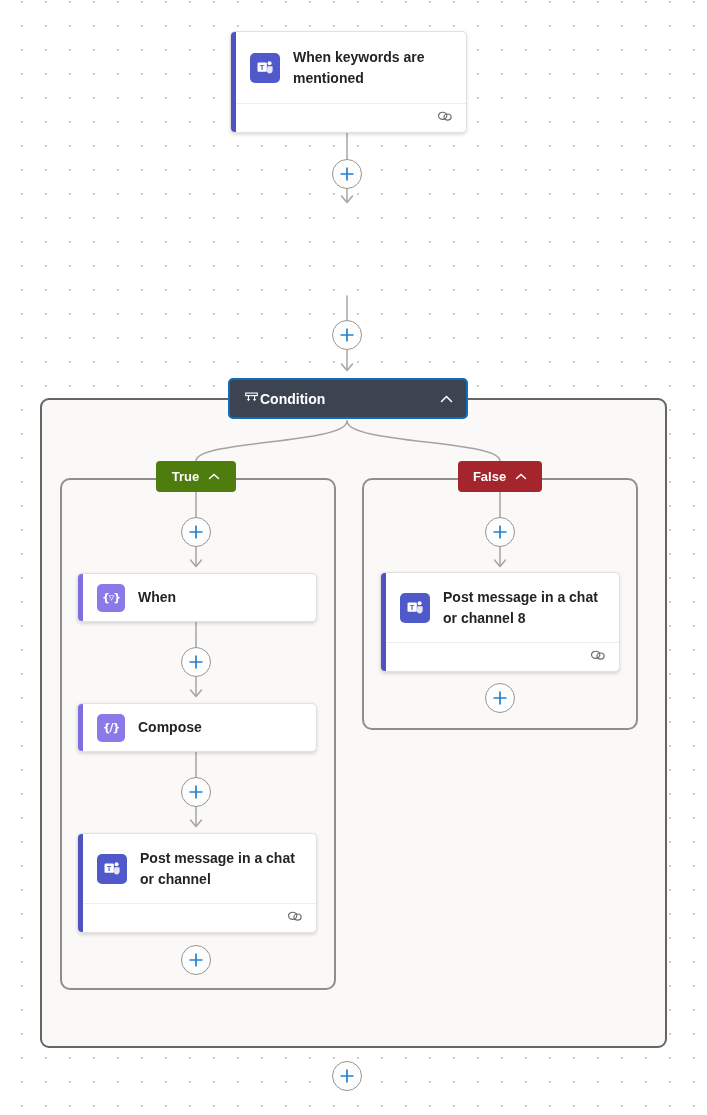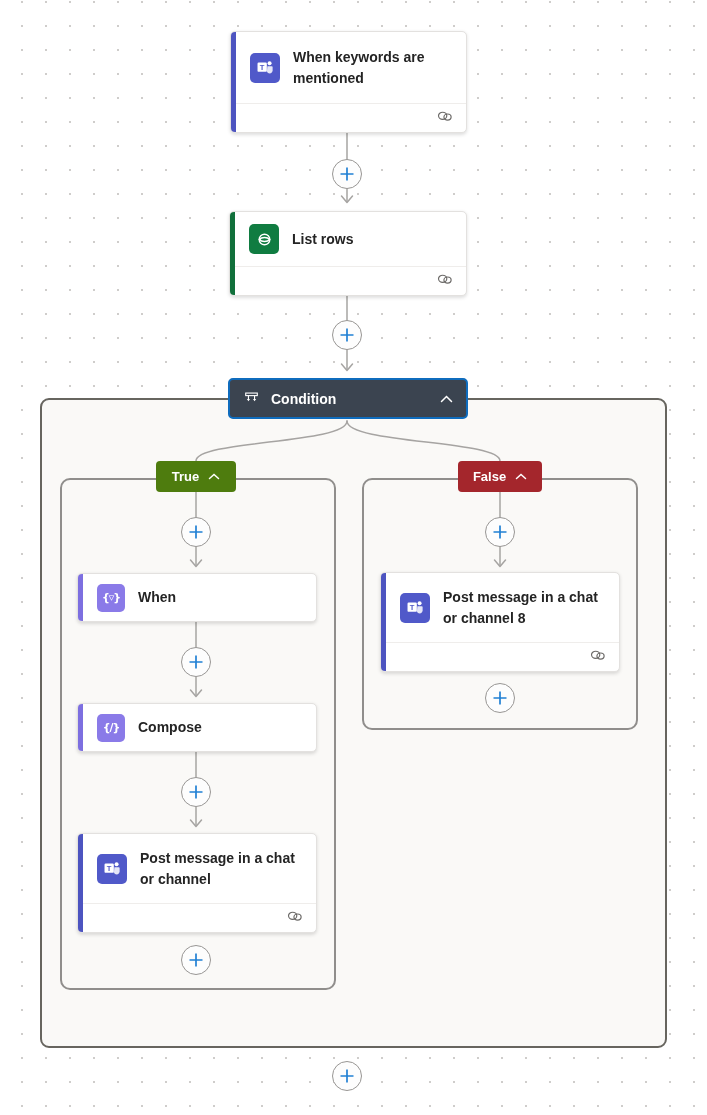--- a/index.html
+++ b/index.html
@@ -48,21 +48,21 @@
   .glyph{font-size:11px;font-weight:700;color:#fff;font-family:"DejaVu Sans",sans-serif;letter-spacing:-1px;}
   .card-title{font-size:14px;font-weight:700;color:#242424;line-height:1.5;}
   .card-footer{
     height:28px;flex:none;border-top:1px solid #efedeb;
     display:flex;align-items:center;justify-content:flex-end;padding:0 12px;
   }
   
   .condition-card{
     position:absolute;left:228px;top:378px;width:240px;height:41px;
     background:#3b4450;border:2px solid #0f6cbd;border-radius:5px;
-    display:flex;align-items:center;gap:11px;padding:0 13px;
+    display:flex;align-items:center;padding:0 13px;
     box-sizing:border-box;z-index:3;cursor:pointer;
   }
   .condition-title{font-size:14px;font-weight:600;color:#ffffff;flex:1;}
   
   .badge{
     position:absolute;height:31px;border-radius:4px;box-sizing:border-box;
     display:flex;align-items:center;justify-content:center;gap:9px;
     color:#fff;font-size:13px;font-weight:700;z-index:3;cursor:pointer;border:none;
     font-family:inherit;
   }
@@ -126,40 +126,20 @@
       </span>
     </div>
   </div>
 
   <button class="plus" style="left:332px;top:159px">
     <svg width="16" height="16" viewBox="0 0 16 16">
         <path d="M8 1.5V14.5M1.5 8H14.5" stroke="#2180d4" stroke-width="1.7" fill="none"></path>
       </svg>
   </button>
 
-  <div class="card" style="left:229px;top:211px;width:238px;height:85px">
-    <div class="stripe dataverse"></div>
-    <div class="card-body">
-      <div class="icon-sq dataverse">
-        <svg viewBox="0 0 20 20" width="19" height="19" fill="none" stroke="#fff" stroke-width="1.5">
-          <circle cx="10" cy="10" r="5.6"></circle>
-          <path d="M4.6 10c2.3-2.7 8.5-2.7 10.8 0-2.3 2.7-8.5 2.7-10.8 0z"></path>
-        </svg>
-      </div>
-      <div class="card-title">List rows</div>
-    </div>
-    <div class="card-footer">
-      <span>
-        <svg width="18" height="13" viewBox="0 0 20 14" fill="none" stroke="#6b6967" stroke-width="1.3">
-          <ellipse cx="7.4" cy="6.2" rx="4.6" ry="3.9"></ellipse>
-          <ellipse cx="12.8" cy="7.6" rx="4.0" ry="3.4"></ellipse>
-        </svg>
-      </span>
-    </div>
-  </div>
 
   <button class="plus" style="left:332px;top:320px">
     <svg width="16" height="16" viewBox="0 0 16 16">
         <path d="M8 1.5V14.5M1.5 8H14.5" stroke="#2180d4" stroke-width="1.7" fill="none"></path>
       </svg>
   </button>
 
   <div class="condition-card">
     <span style="display:flex">
       <svg viewBox="0 0 20 20" width="17" height="17">

